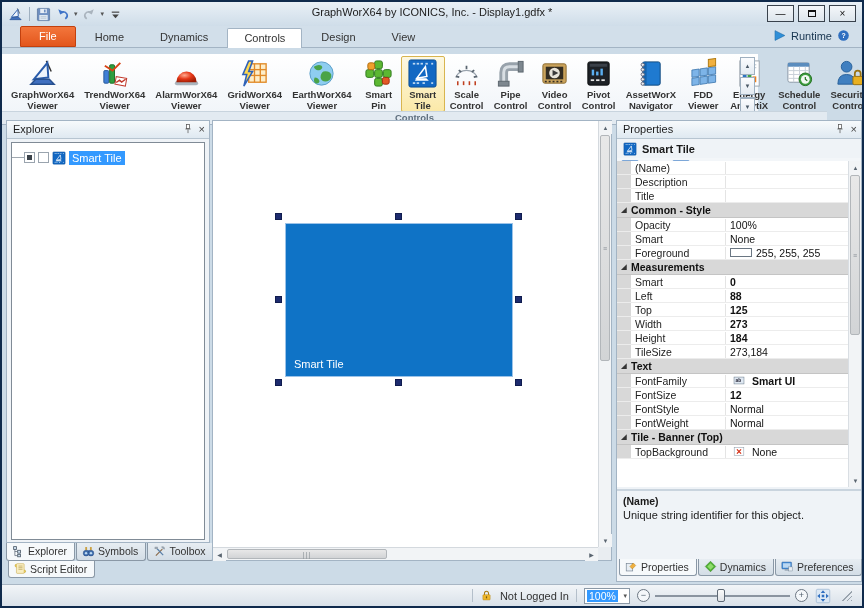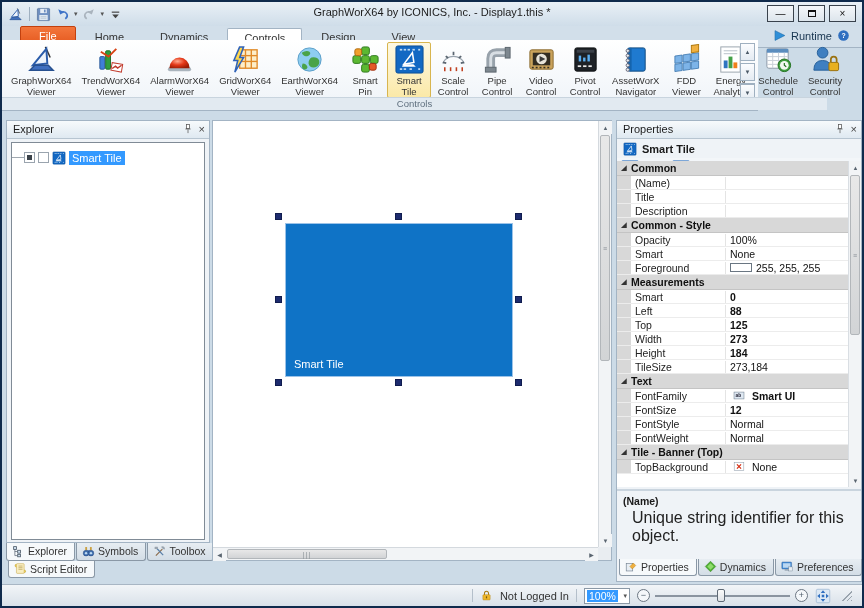--- a/index.html
+++ b/index.html
@@ -31,22 +31,22 @@
   .tabs { position:absolute; left:18px; bottom:0; display:flex; align-items:flex-end; }
   .rtab { padding:3px 16px 4px 16px; font-size:11px; color:#333; margin-right:2px;
     border:1px solid transparent; border-bottom:none; }
   .rtab.sel { background:#fff; border-color:#a3b4c4; border-radius:2px 2px 0 0; position:relative; top:1px; }
   .rtab.file { background:linear-gradient(#f3763c,#e3561c); color:#fff;
     border:1px solid #c2400e; border-radius:2px 2px 0 0; padding:3px 18px 4px 18px; }
   .runtime { position:absolute; right:12px; top:3px; display:flex; align-items:center; gap:5px;
     font-size:11px; color:#17344f; }
   .runtime .ic { width:13px; height:13px; } .runtime .ic svg{width:100%;height:100%;}
   
-  .ribbon { position:absolute; left:0; top:38px; width:756px; height:71px;
-    background:linear-gradient(#ffffff,#eef3f8); border-bottom:1px solid #a3b4c4; }
+  .ribbon { position:absolute; left:0; top:52px; width:756px; height:71px;
+    background:linear-gradient(#ffffff,#eef3f8); border-bottom:1px solid #a3b4c4;font-weight:bold; }
   .rbuttons { position:absolute; left:4px; top:2px; height:56px; display:flex; align-items:stretch; }
   .rbtn { display:flex; flex-direction:column; align-items:center; padding:1px 4px 0 4px;
     border:1px solid transparent; border-radius:2px; min-width:44px; }
   .rbtn.sel { background:linear-gradient(#fdf8e3,#fbe9a8); border-color:#d8b54f; }
   .ricon { width:31px; height:31px; } .ricon svg { width:100%; height:100%; }
   .rlab { font-size:9.5px; line-height:10.5px; text-align:center; color:#333; margin-top:1px; }
   .rscroll { position:absolute; right:3px; top:3px; width:15px; }
   .rsbtn { width:15px; height:18px; margin-bottom:2px; background:linear-gradient(#fbfcfe,#e4ebf2);
     border:1px solid #9fb0c0; font-size:6px; color:#4a5866; display:flex; align-items:center; justify-content:center; }
   .groupstrip { position:absolute; left:0; bottom:0; width:825px; height:13px;
@@ -115,21 +115,21 @@
     white-space:nowrap; overflow:hidden; }
   .prow .pval { flex:1; padding-left:4px; display:flex; align-items:center; gap:4px; color:#111;
     white-space:nowrap; overflow:hidden; }
   .prow .pval.b { font-weight:bold; }
   .swatch { width:22px; height:9px; border:1px solid #6a7682; display:inline-block; }
   .vicon { width:18px; height:11px; display:inline-block; } .vicon svg { width:100%; height:100%; }
   .pvscroll { position:absolute; right:0; top:0; bottom:0; width:13px; background:#f2f4f6; border-left:1px solid #d9dee3; }
   .pdesc { position:absolute; left:0; top:368px; width:244px; height:66px;
     background:#eff3f7; border-top:2px solid #c9d4de; padding:4px 6px; }
   .pdesc .dt { font-size:10.5px; font-weight:bold; }
-  .pdesc .dd { font-size:16px; margin-top:2px; color:#222;margin-left:9px; }
+  .pdesc .dd { font-size:11px; margin-top:2px; color:#222; }
   .ptabs { position:absolute; left:2px; top:438px; display:flex; gap:1px; }
   
   .statusbar { position:absolute; left:0; top:582px; width:860px; height:22px;
     background:linear-gradient(#f2f5f8,#d9e1e9); border-top:1px solid #a8b6c4;
     display:flex; align-items:center; justify-content:flex-end; gap:7px; padding:0 10px;
     font-size:11px; color:#333; }
   .ssep { width:1px; height:13px; background:#b4bfca; }
   .sic { width:13px; height:13px; } .sic svg{width:100%;height:100%;}
   .zoombox { width:46px; height:16px; background:#fff; border:1px solid #8a98a6;
     display:flex; align-items:center; justify-content:space-between; padding:0 2px; }
@@ -174,21 +174,21 @@
       <span class="ic"><svg viewBox="0 0 32 32">
             <path d="M25 5 L21 16 L12 11 Z" fill="#aab4be"></path>
             <path d="M21 12 q-10 -5 -14.5 3 q-2.5 6 3.5 10.5" fill="none" stroke="#aab4be" stroke-width="3.4"></path>
           </svg></span>
       <span class="caret">▾</span>
       <span class="ic"><svg viewBox="0 0 32 32">
             <line x1="8" y1="11" x2="24" y2="11" stroke="#444" stroke-width="2.5"></line>
             <path d="M9 16 L23 16 L16 24 Z" fill="#444"></path>
           </svg></span>
     </div>
-    <div class="title-text">GraphWorX64 by ICONICS, Inc. - Display1.this *</div>
+    <div class="title-text">GraphWorX64 by ICONICS, Inc. - Display1.gdfx *</div>
     <div class="winbtns">
       <div class="wbtn">—</div>
       <div class="wbtn">
           <span class="maxbox"></span>
         </div>
       <div class="wbtn">×</div>
     </div>
   </div>
 
   <div class="tabrow">
@@ -621,41 +621,37 @@
           </svg></span>
       <span class="psep"></span>
       <span class="ptool"><svg viewBox="0 0 32 32">
             <rect x="4" y="6" width="24" height="20" rx="2" fill="#eaf2fa" stroke="#4a5866" stroke-width="2"></rect>
             <circle cx="11" cy="13" r="2.5" fill="#f0c030"></circle>
             <path d="M6 24 l7 -7 5 5 4 -6 6 8 z" fill="#4a90d0"></path>
           </svg></span>
     </div>
     <div class="pgrid">
       <div class="pgrid-inner" id="gridRows">
-          <div class="pcat">
-            <span class="tri">◢</span>
-            <span>Common</span>
-          </div>
           <div class="prow">
             <span class="strip"></span>
             <span class="pname">(Name)</span>
             <span class="pval">
               <span></span>
             </span>
           </div>
           <div class="prow">
             <span class="strip"></span>
+            <span class="pname">Description</span>
+            <span class="pval">
+              <span></span>
+            </span>
+          </div>
+          <div class="prow">
+            <span class="strip"></span>
             <span class="pname">Title</span>
-            <span class="pval">
-              <span></span>
-            </span>
-          </div>
-          <div class="prow">
-            <span class="strip"></span>
-            <span class="pname">Description</span>
             <span class="pval">
               <span></span>
             </span>
           </div>
           <div class="pcat">
             <span class="tri">◢</span>
             <span>Common - Style</span>
           </div>
           <div class="prow">
             <span class="strip"></span>

